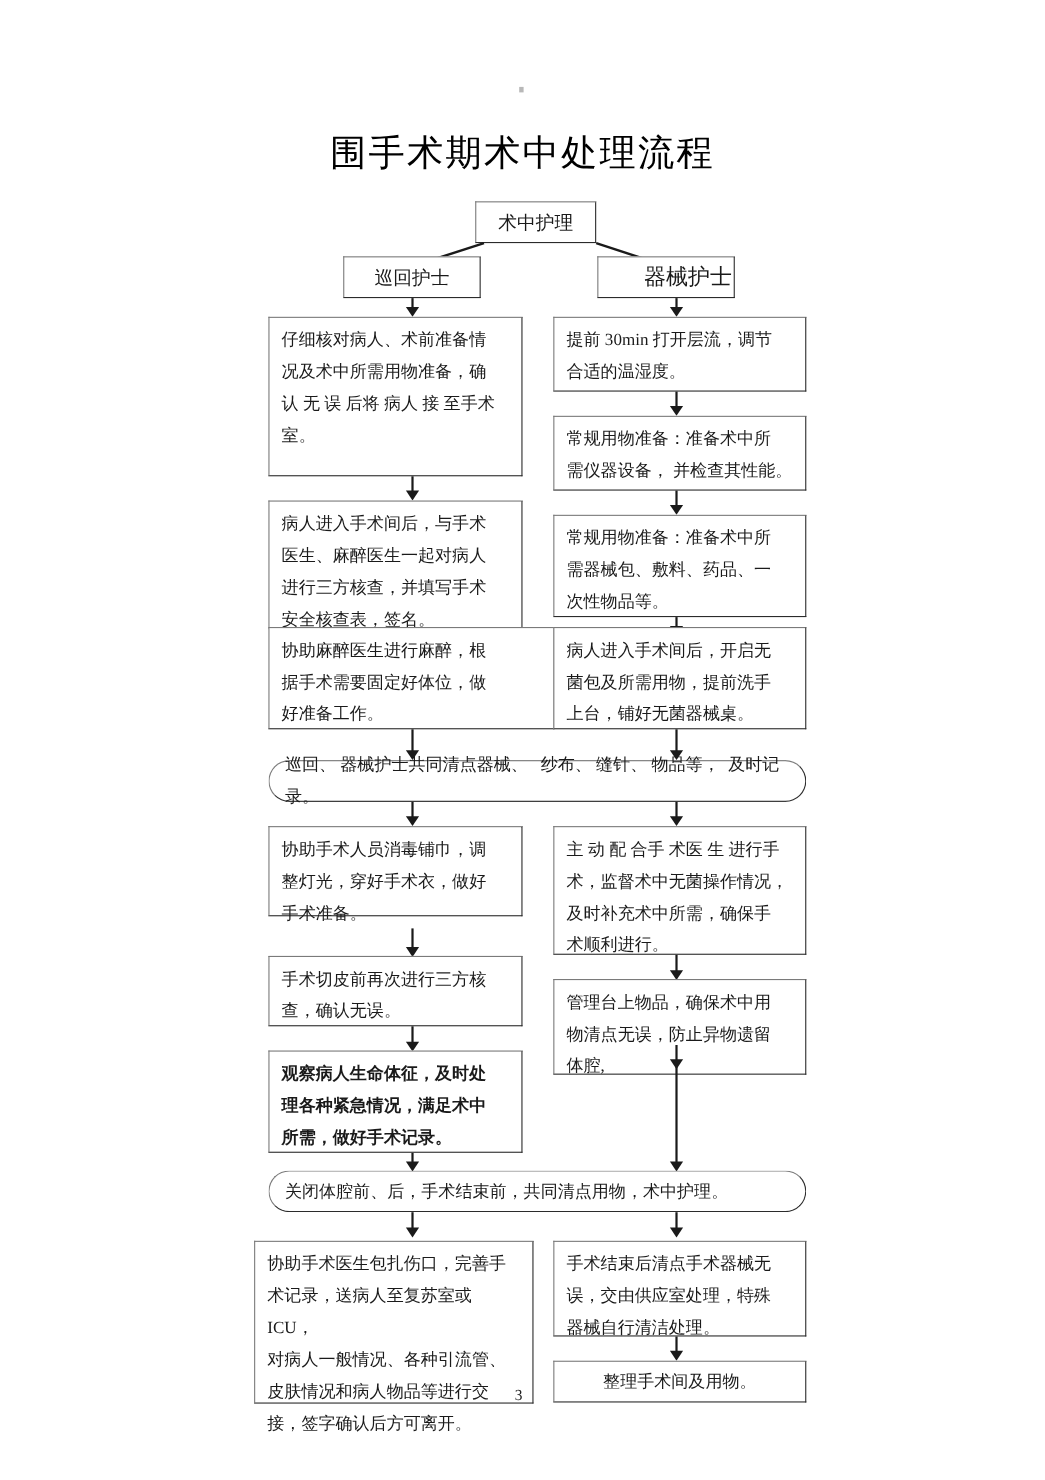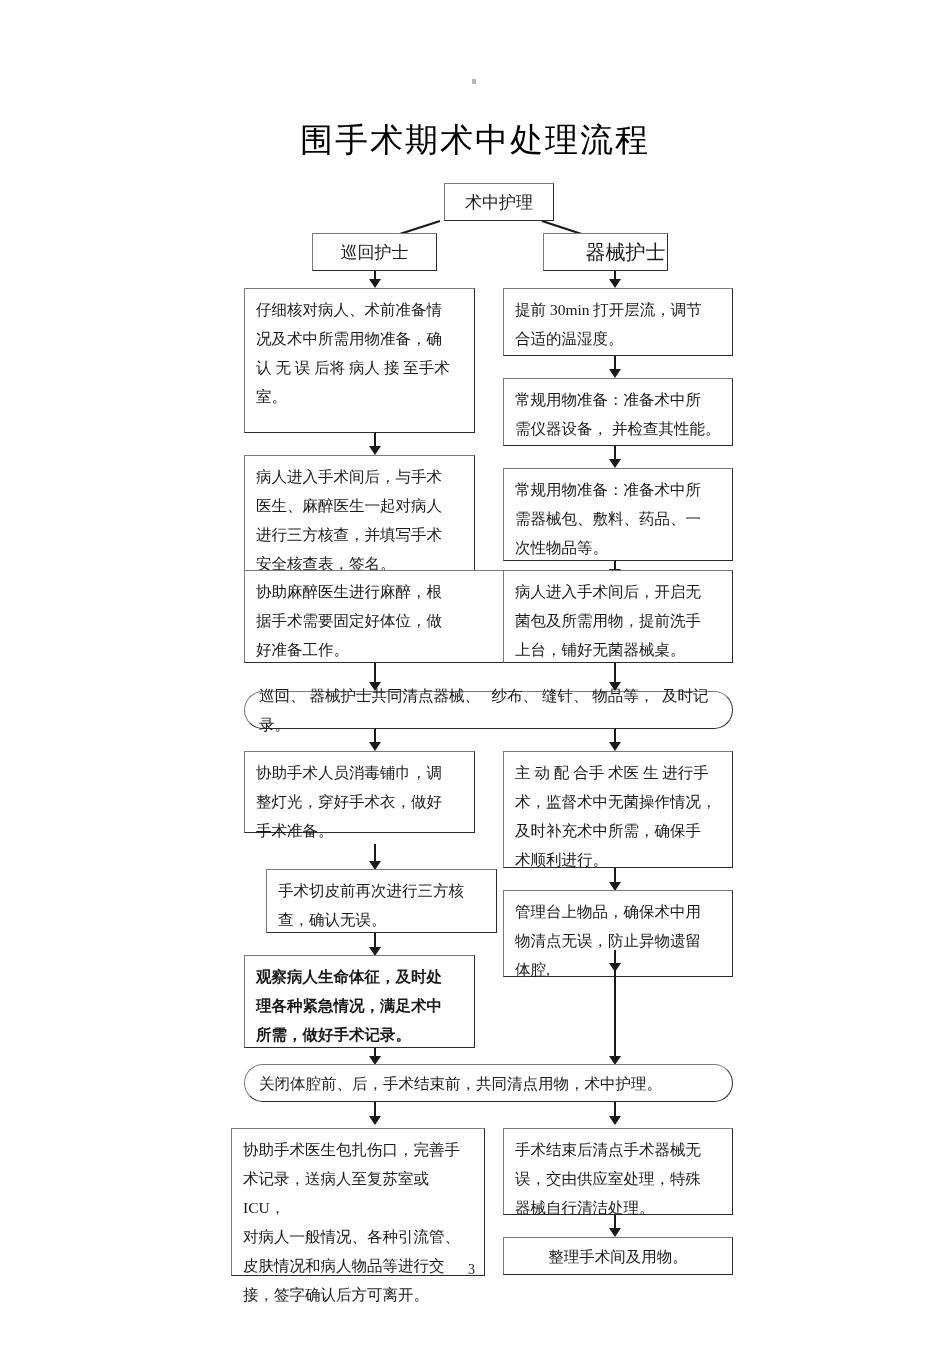--- a/index.html
+++ b/index.html
@@ -104,21 +104,21 @@
 </style>
 </head>
 <body>
 
 <div id="page">
 
   <div class="speck"></div>
 
   <div class="title">围手术期术中处理流程</div>
 
-  <div class="box center" style="left:432px; top:183px; width:110px; height:38px; font-size:17px;margin-left:12px;">
+  <div class="box center" style="left:432px; top:183px; width:110px; height:38px; font-size:17px;">
     <span class="txt">术中护理</span>
   </div>
 
   <svg class="diagarrow" style="left:300px; top:218px; width:400px; height:35px;" viewBox="0 0 400 35">
     <line x1="140" y1="3" x2="75" y2="24" stroke="#1a1a1a" stroke-width="2.2"></line>
     <polygon points="75,24 88,20 83,31" fill="#1a1a1a"></polygon>
     <line x1="242" y1="3" x2="306" y2="24" stroke="#1a1a1a" stroke-width="2.2"></line>
     <polygon points="306,24 293,20 298,31" fill="#1a1a1a"></polygon>
   </svg>
 
@@ -200,21 +200,21 @@
   <div class="arrowhead" style="left:609px; top:742px;"></div>
 
   <div class="box" style="left:244px; top:751px; width:231px; height:82px;">
     <span class="txt">协助手术人员消毒铺巾，调
 整灯光，穿好手术衣，做好
 手术准备。</span>
   </div>
   <div class="vline" style="left:374px; top:844px; height:21px;"></div>
   <div class="arrowhead" style="left:369px; top:861px;"></div>
 
-  <div class="box" style="left:244px; top:869px; width:231px; height:64px;margin-left:22px;">
+  <div class="box" style="left:244px; top:869px; width:231px; height:64px;">
     <span class="txt">手术切皮前再次进行三方核
 查，确认无误。</span>
   </div>
   <div class="vline" style="left:374px; top:933px; height:18px;"></div>
   <div class="arrowhead" style="left:369px; top:947px;"></div>
 
   <div class="box" style="left:244px; top:955px; width:231px; height:93px;font-weight:bold;">
     <span class="txt">观察病人生命体征，及时处
 理各种紧急情况，满足术中
 所需，做好手术记录。</span>

